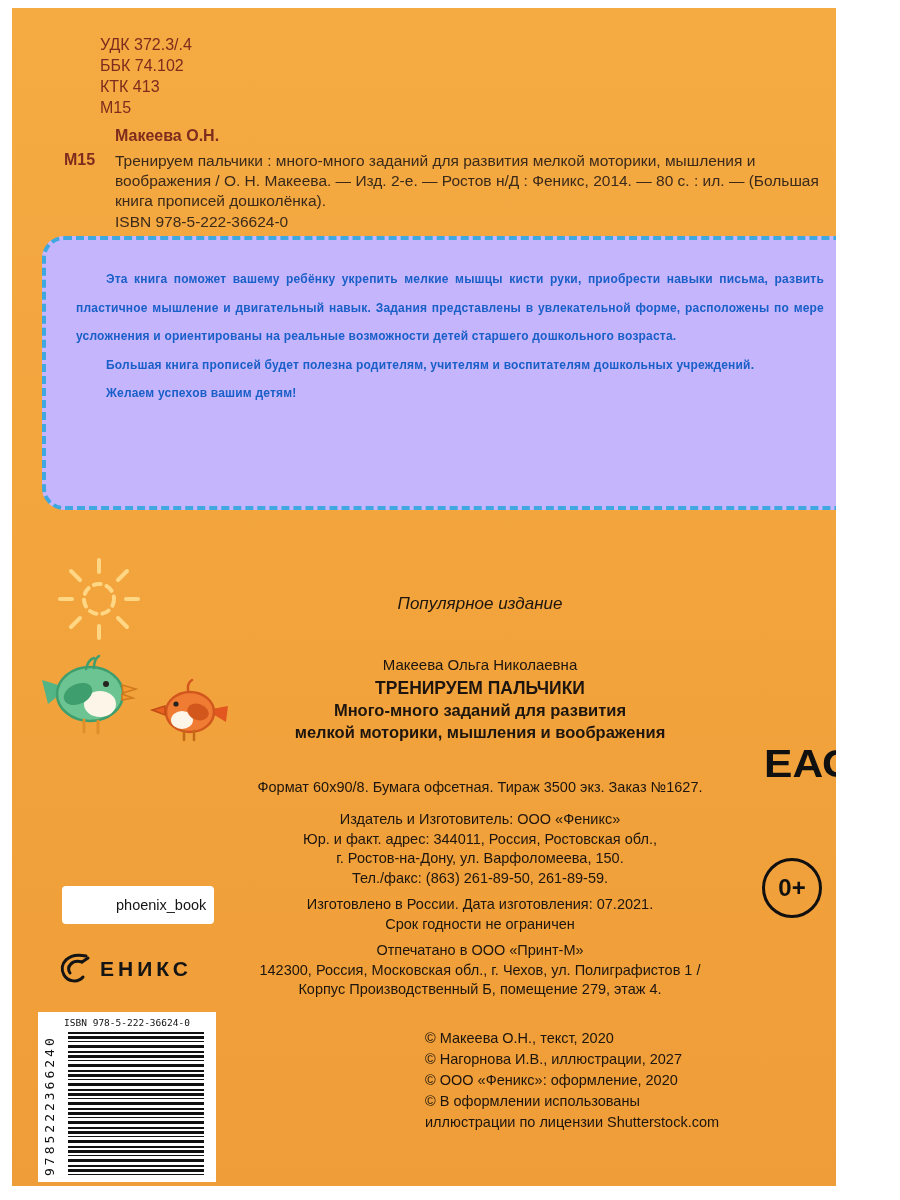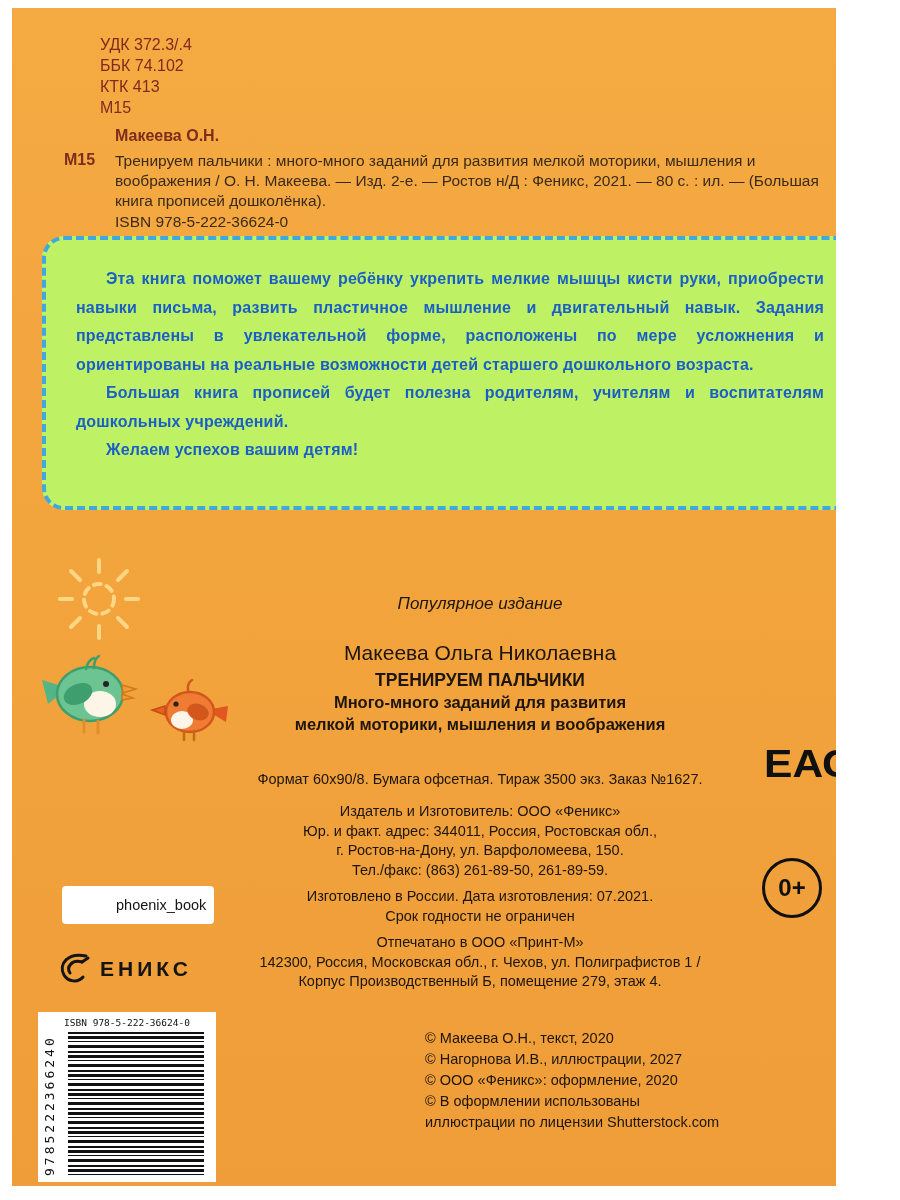--- a/index.html
+++ b/index.html
@@ -11,33 +11,33 @@
 
   
   .codes{left:100px;top:34px;font-size:16px;line-height:21px;color:#7e2c1d;}
   .author-short{left:115px;top:127px;font-size:16px;font-weight:bold;color:#7e2c1d;}
   .m15{left:64px;top:151px;font-size:16px;font-weight:bold;color:#7e2c1d;}
   .bib{left:115px;top:151px;width:740px;font-size:15.5px;line-height:20px;color:#3b2a1a;}
   .bib .isbn{margin-top:1px;}
 
   
   .annotation{left:42px;top:236px;width:816px;height:274px;box-sizing:border-box;
-              background:#bef264;border:4px dashed #3fa8e0;border-radius:22px;
-              padding:25px 30px 4px 30px;color:#1a5fc8;font-weight:bold;font-size:16px;
+              background:#c4b5fd;border:4px dashed #3fa8e0;border-radius:22px;
+              padding:25px 30px 4px 30px;color:#1a5fc8;font-weight:bold;font-size:12px;
               line-height:28.5px;text-align:justify;letter-spacing:.2px;}
   .annotation p{margin:0;text-indent:30px;}
 
   
   .sun{left:52px;top:552px;}
   .birds{left:28px;top:628px;}
 
   
   .imprint{left:125px;top:594px;width:710px;text-align:center;color:#1d150e;}
   .imprint .edition{font-style:italic;font-size:17px;}
-  .imprint .author-full{margin-top:27px;font-size:21px;}
+  .imprint .author-full{margin-top:42px;font-size:15px;}
   .imprint .title{margin-top:5px;font-weight:bold;font-size:17.5px;}
   .imprint .sub{font-weight:bold;font-size:16.5px;line-height:22px;}
   .imprint .format{margin-top:36px;font-size:14.5px;}
   .imprint .blk{margin-top:15px;font-size:14.5px;line-height:19.5px;}
   .imprint .blk.tight{margin-top:7px;}
 
   .copyright{left:425px;top:1028px;width:450px;text-align:left;
              font-size:14.5px;line-height:21px;color:#1d150e;}
 
   
@@ -75,21 +75,21 @@
 
   <div class="abs codes">
     <div>УДК 372.3/.4</div>
     <div>ББК 74.102</div>
     <div>КТК 413</div>
     <div>М15</div>
   </div>
   <div class="abs author-short">Макеева О.Н.</div>
   <div class="abs m15">М15</div>
   <div class="abs bib">
-    <div>Тренируем пальчики : много-много заданий для развития мелкой моторики, мышления и воображения / О. Н. Макеева. — Изд. 2-е. — Ростов н/Д : Феникс, 2021. — 80 с. : ил. — (Большая книга прописей дошколёнка).</div>
+    <div>Тренируем пальчики : много-много заданий для развития мелкой моторики, мышления и воображения / О. Н. Макеева. — Изд. 2-е. — Ростов н/Д : Феникс, 2014. — 80 с. : ил. — (Большая книга прописей дошколёнка).</div>
     <div class="isbn">ISBN 978-5-222-36624-0</div>
   </div>
 
   <div class="abs annotation">
     <p>Эта книга поможет вашему ребёнку укрепить мелкие мышцы кисти руки, приобрести навыки письма, развить пластичное мышление и двигательный навык. Задания представлены в увлекательной форме, расположены по мере усложнения и ориентированы на реальные возможности детей старшего дошкольного возраста.</p>
     <p>Большая книга прописей будет полезна родителям, учителям и воспитателям дошкольных учреждений.</p>
     <p>Желаем успехов вашим детям!</p>
   </div>
 
   <div class="abs sun">

